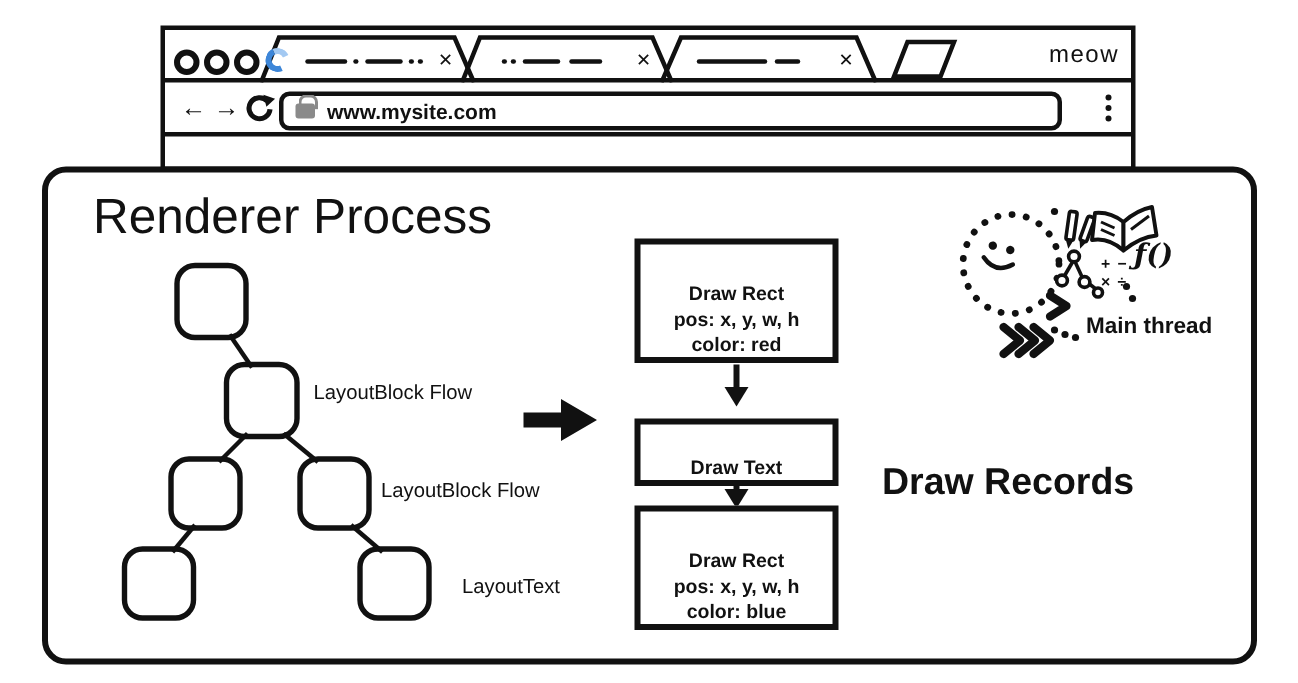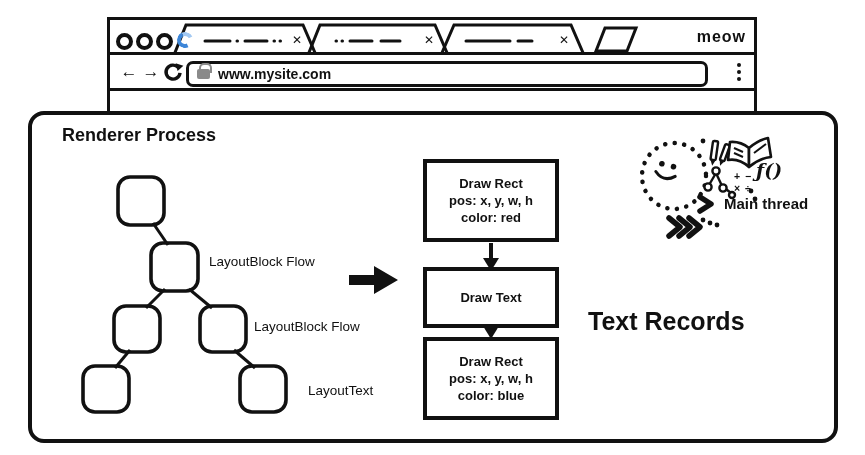--- a/index.html
+++ b/index.html
@@ -12,57 +12,57 @@
              border:3px solid #111; background:#fff; }
   .tabbar { position:absolute; left:0; top:0; width:100%; height:35px; border-bottom:3px solid #111; }
   .lights { position:absolute; left:6px; top:13px; display:flex; gap:3px; }
   .light  { width:17px; height:17px; border:4px solid #111; border-radius:50%; background:#fff; }
   .tabart { position:absolute; left:0; top:0; }
   .tab-close { position:absolute; width:14px; height:14px; top:13px; font-size:12px; font-weight:bold;
                line-height:14px; text-align:center; cursor:pointer; }
   .spinner { position:absolute; left:67px; top:12px; width:16px; height:16px; border-radius:50%;
              border:4px solid #a3c9f2; border-left-color:#3d86d8; border-bottom-color:#3d86d8;
              border-right-color:transparent; transform:rotate(20deg); }
-  .brand { position:absolute; right:8px; top:8px; font-size:16px; font-weight:700; letter-spacing:1px;padding-left:36px; }
+  .brand { position:absolute; right:8px; top:8px; font-size:16px; font-weight:400; letter-spacing:1px;padding-left:36px; }
 
   .addrbar { position:absolute; left:0; top:35px; width:100%; height:36px; border-bottom:3px solid #111;
              display:flex; align-items:center; }
   .navbtn { font-size:17px; font-weight:800; width:22px; text-align:center; cursor:pointer; }
   .navbtn.back { margin-left:8px; }
   .urlbox { position:absolute; left:76px; top:6px; width:522px; height:26px; border:3px solid #111;
             border-radius:7px; background:#fff; display:flex; align-items:center; }
   .lock { position:relative; width:13px; height:10px; background:#8a8a8a; border-radius:2px;
           margin:0 8px 0 8px; }
   .lock::before { content:""; position:absolute; left:2px; top:-6px; width:9px; height:8px;
                   border:2.5px solid #8a8a8a; border-bottom:none; border-radius:5px 5px 0 0; }
   .url { font-size:14px; font-weight:700; }
   .kebab { position:absolute; right:13px; top:8px; display:flex; flex-direction:column; gap:3px; cursor:pointer; }
   .kebab i { width:4px; height:4px; background:#111; border-radius:50%; }
 
   
   .renderer { position:absolute; left:28px; top:111px; width:810px; height:332px;
               border:4px solid #111; border-radius:16px; background:#fff; }
-  .rp-title { position:absolute; left:30px; top:10px; font-size:18px; font-weight:700; }
+  .rp-title { position:absolute; left:30px; top:10px; font-size:33px; font-weight:400; }
   .diagram-svg { position:absolute; left:0; top:0; }
 
   .tree-label { position:absolute; font-size:13.5px; font-weight:400; white-space:nowrap; }
   .lbl-1 { left:177px; top:139px; }
   .lbl-2 { left:222px; top:204px; }
   .lbl-3 { left:276px; top:268px; }
 
   .pbox { position:absolute; left:391px; width:136px; border:4px solid #111; background:#fff;
-          display:flex; flex-direction:column; align-items:center; justify-content:center;
+          display:flex; flex-direction:column; align-items:center; justify-content:flex-end;
           font-size:13px; font-weight:700; line-height:17px; text-align:center; }
   .pbox1 { top:44px;  height:83px; }
-  .pbox2 { top:152px; height:61px; }
+  .pbox2 { top:164px; height:45px; }
   .pbox3 { top:222px; height:83px; }
 
   .paint-heading { position:absolute; left:556px; top:192px; font-size:25px; font-weight:800; }
 
-  .mt-label { position:absolute; left:692px; top:80px; font-size:15px; font-weight:700; white-space:nowrap; }
+  .mt-label { position:absolute; left:692px; top:94px; font-size:15px; font-weight:700; white-space:nowrap; }
   .mt-math { position:absolute; left:702px; top:55px; font-size:10.5px; font-weight:800;
              line-height:12px; letter-spacing:1px; white-space:pre; }
   .mt-fn { position:absolute; left:724px; top:44px; font-size:19px; font-weight:700; font-style:italic;
            font-family:"DejaVu Serif","Liberation Serif",serif; }
 </style>
 </head>
 <body>
 
 <div id="stage">
 
@@ -219,20 +219,20 @@
     </div>
     <div class="pbox pbox2">
       <div>Draw Text</div>
     </div>
     <div class="pbox pbox3">
       <div>Draw Rect</div>
       <div>pos: x, y, w, h</div>
       <div>color: blue</div>
     </div>
 
-    <div class="paint-heading">Text Records</div>
+    <div class="paint-heading">Draw Records</div>
 
     <div class="mt-math"><span>+ −</span><br><span>× ÷</span></div>
     <div class="mt-fn">ƒ()</div>
     <div class="mt-label">Main thread</div>
   </div>
 
 </div>
 
 </body></html>

